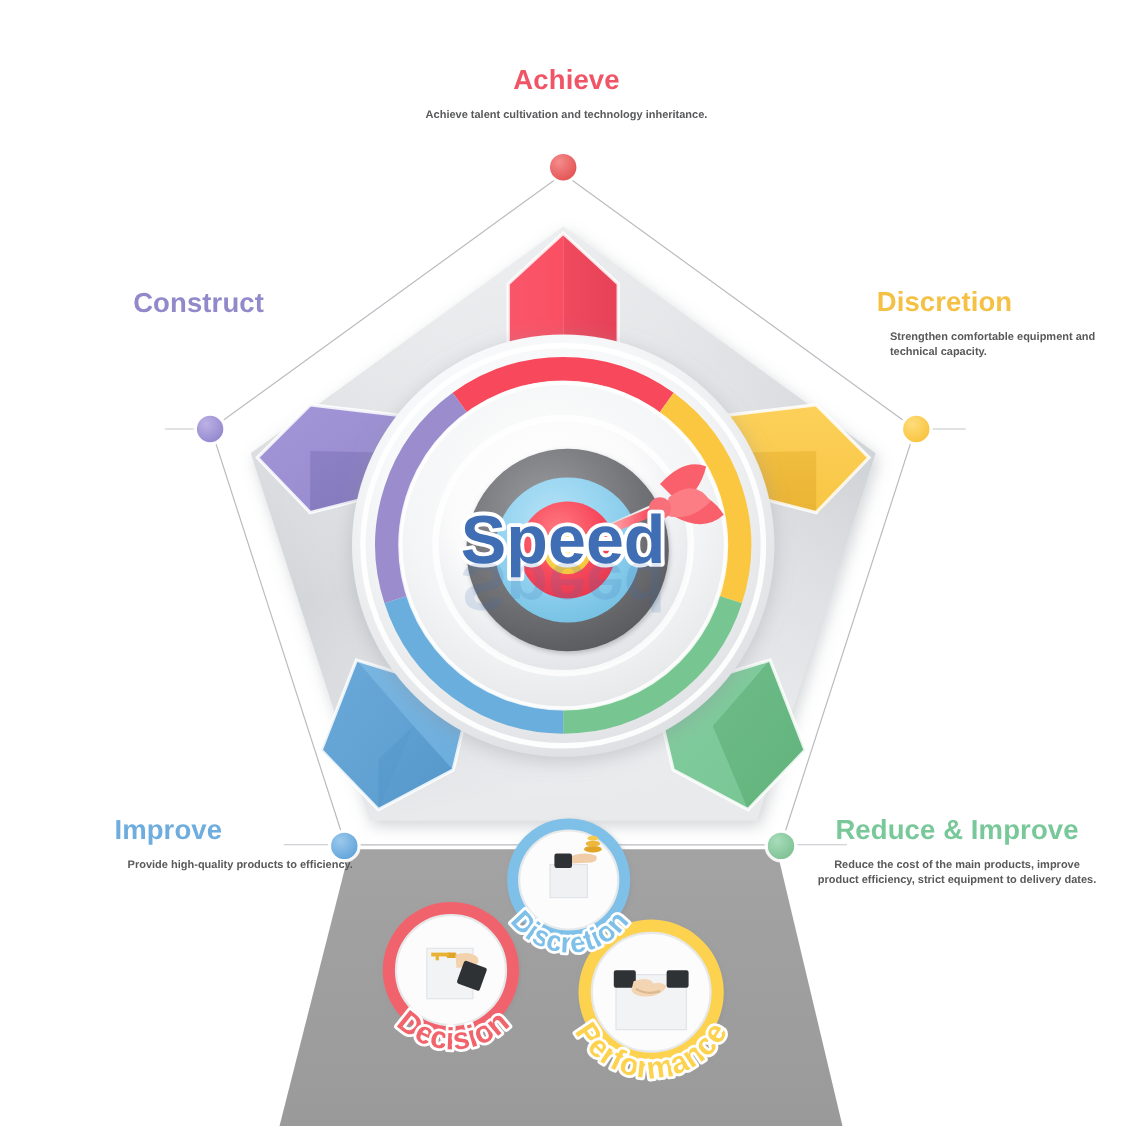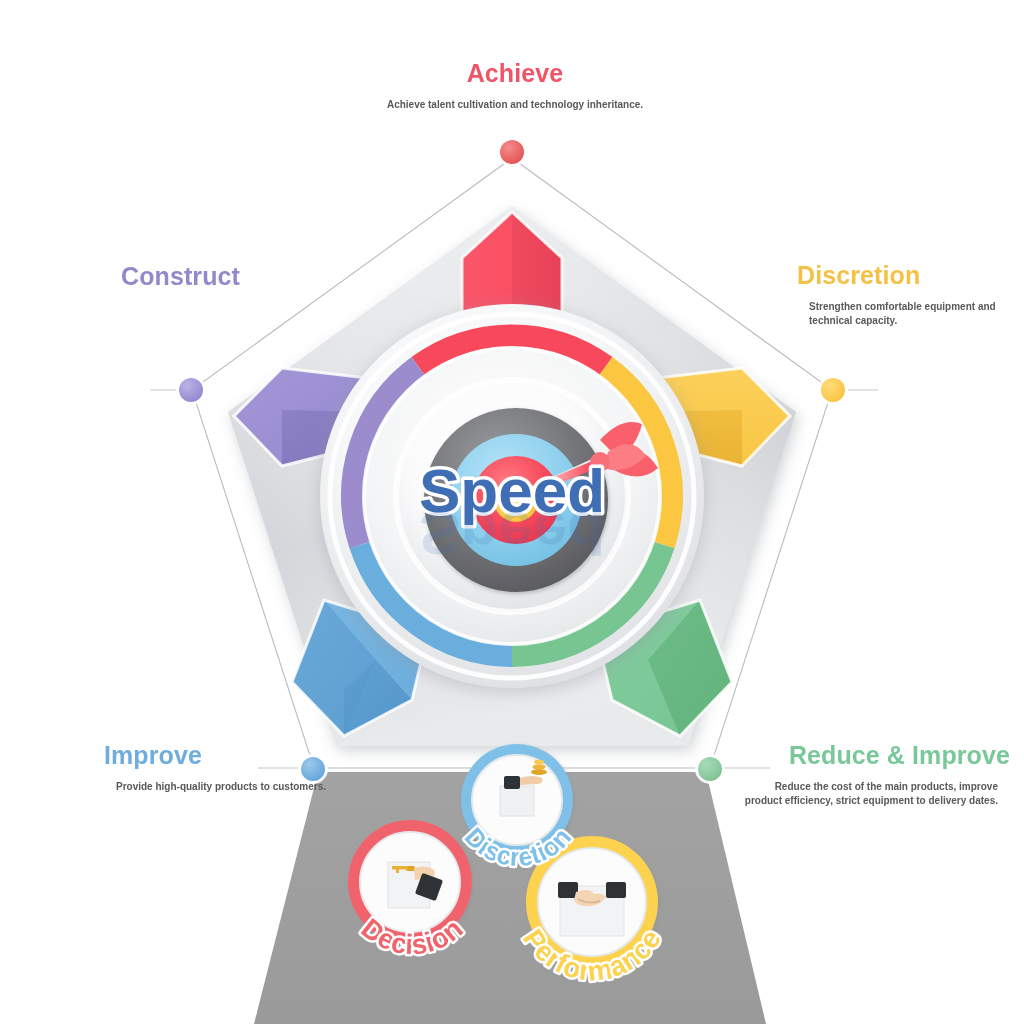--- a/index.html
+++ b/index.html
@@ -26,21 +26,21 @@
 
   #lbl-construct{left:25px;top:263px;width:215px;text-align:right;}
   #lbl-construct .label-title{color:#9289cb;}
 
   #lbl-strengthen{left:797px;top:262px;width:225px;text-align:left;}
   #lbl-strengthen .label-title{color:#f5c144;}
 
   #lbl-provide{left:104px;top:742px;width:250px;text-align:left;}
   #lbl-provide .label-title{color:#6fadde;}
 
-  #lbl-reduce{left:730px;top:742px;width:280px;text-align:right;}
+  #lbl-reduce{left:730px;top:742px;width:280px;text-align:center;}
   #lbl-reduce .label-title{color:#79c89a;}
 
   
   svg#art{position:absolute;left:0;top:0;width:1024px;height:1024px;}
 </style>
 </head>
 <body>
 
 <div id="stage">
 
@@ -380,21 +380,21 @@
     <div class="label-title">Construct</div>
   </div>
 
   <div class="label-block" id="lbl-strengthen">
     <div class="label-title">Discretion</div>
     <div class="label-desc">Strengthen comfortable equipment and technical capacity.</div>
   </div>
 
   <div class="label-block" id="lbl-provide">
     <div class="label-title">Improve</div>
-    <div class="label-desc">Provide high-quality products to customers.</div>
+    <div class="label-desc">Provide high-quality products to efficiency.</div>
   </div>
 
   <div class="label-block" id="lbl-reduce">
     <div class="label-title">Reduce &amp; Improve</div>
     <div class="label-desc">Reduce the cost of the main products, improve product efficiency, strict equipment to delivery dates.</div>
   </div>
 
 </div>
 
 </body></html>

